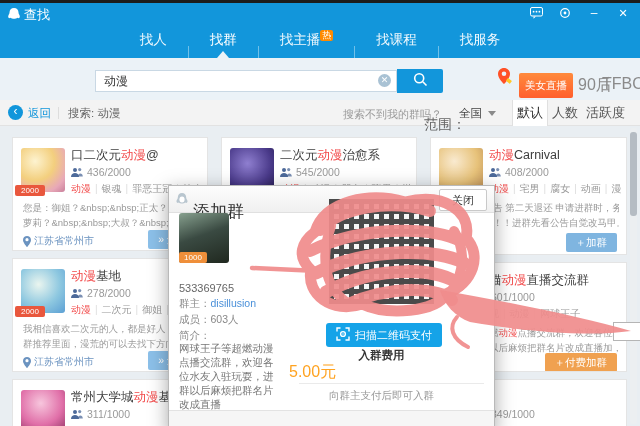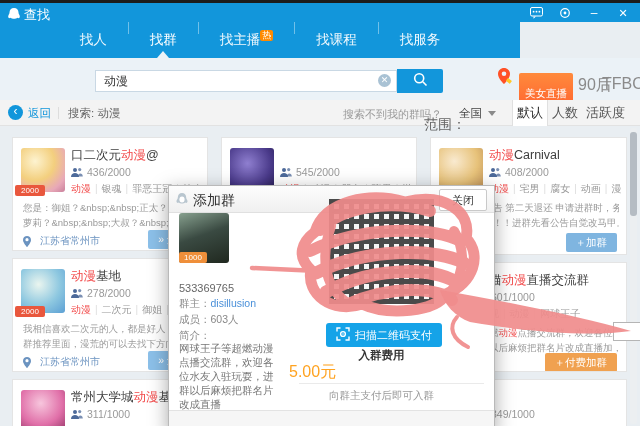--- a/index.html
+++ b/index.html
@@ -8,37 +8,37 @@
   .abs{position:absolute}
   
   #topstrip{left:0;top:0;width:640px;height:3px;background:#1c1c1c}
   #titlebar{left:0;top:3px;width:640px;height:19px;background:#1296db}
   #titlebar .t-title{position:absolute;left:24px;top:3px;font-size:13px;color:#fff}
   #titlebar .t-icon{position:absolute;left:8px;top:3px}
   .winctl{position:absolute;top:4px;display:flex;align-items:center;gap:15px;right:10px;color:#fff}
   .winctl .wc{width:14px;height:12px;display:flex;align-items:center;justify-content:center;cursor:pointer}
   .wc-min{font-size:12px;line-height:6px}
   .wc-close{font-size:11px}
-  #navbar{left:0;top:22px;width:520px;height:36px;background:#1296db;display:flex;align-items:flex-start;justify-content:center}
+  #navbar{left:0;top:22px;width:640px;height:36px;background:#1296db;display:flex;align-items:flex-end;justify-content:center}
   .nav-tab{position:relative;padding:0 21px;font-size:13.5px;color:#f2f9fd;height:36px;line-height:36px;cursor:pointer;white-space:nowrap}
   .nav-tab.active{font-weight:normal;color:#fff}
   .nav-tab.active .caret{position:absolute;left:50%;margin-left:-6px;bottom:0;width:0;height:0;
       border-left:6px solid transparent;border-right:6px solid transparent;border-bottom:7px solid #ebf2f7}
   .nav-sep{width:1px;height:12px;background:rgba(255,255,255,.4)}
   .hot-badge{display:inline-block;background:#ff8a00;color:#fff;font-size:9px;line-height:11px;padding:0 2px;
       border-radius:2px;vertical-align:6px;font-weight:normal}
   
   #searchbar{left:0;top:58px;width:640px;height:42px;background:#ebf2f7}
   .input-box{left:95px;top:12px;width:302px;height:22px;background:#fff;border:1px solid #c9d8e4;box-sizing:border-box}
   .input-box input{border:0;outline:0;width:100%;height:100%;font-size:12px;color:#333;padding:0 24px 0 8px;box-sizing:border-box;background:transparent;font-family:inherit}
   .clear-btn{left:378px;top:16px;width:13px;height:13px;border-radius:50%;background:#a9c2d4;color:#fff;
       font-size:9px;line-height:13px;text-align:center;cursor:pointer}
   .search-btn{left:397px;top:11px;width:46px;height:24px;background:#1296db;display:flex;align-items:center;justify-content:center;cursor:pointer;border-radius:0 2px 2px 0}
   .map-pin{left:497px;top:10px;cursor:pointer}
-  .live-badge{left:519px;top:15px;height:17px;line-height:17px;padding:12px 6px;background:linear-gradient(180deg,#ff8a3c,#ff5f2e);
+  .live-badge{left:519px;top:15px;height:17px;line-height:17px;padding:4px 6px;background:linear-gradient(180deg,#ff8a3c,#ff5f2e);
       color:#fff;font-size:10.5px;border-radius:2px;cursor:pointer}
   .hot-link{top:17px;font-size:16px;color:#8a8a8a;cursor:pointer}
   
   #filterbar{left:0;top:100px;width:640px;height:26px;background:#f3f3f3;border-bottom:1px solid #e2e2e2;box-sizing:border-box}
   .back-circle{left:8px;top:5px;width:15px;height:15px;border-radius:50%;background:#1296db;color:#fff;
       font-size:12px;line-height:13px;text-align:center;cursor:pointer}
   .back-label{left:28px;top:6px;font-size:11.5px;color:#1296db;cursor:pointer}
   .f-sep{left:58px;top:7px;width:1px;height:12px;background:#ddd}
   .f-query{left:68px;top:6px;font-size:11.5px;color:#666}
   .f-help{left:343px;top:7px;font-size:11px;color:#999;cursor:pointer}
@@ -60,40 +60,40 @@
   .c-tags{position:absolute;left:58px;top:44px;right:4px;font-size:10px;color:#999;white-space:nowrap;overflow:hidden}
   .c-tags .sep{color:#ddd;margin:0 4px}
   .c-tags .tag-hl{color:#f24a4a}
   .no-first-hl .tag-hl{color:#999}
   .c-desc{position:absolute;left:10px;top:62px;width:178px;height:30px;overflow:hidden;
       font-size:9.5px;line-height:15px;color:#9a9a9a}
   .c-desc div{white-space:nowrap;overflow:hidden}
   .pl52 .c-desc div{padding-left:52px}
   .pl10 .c-desc div{padding-left:10px}
   .c-foot{position:absolute;left:10px;right:9px;top:92px;height:20px}
-  .loc{position:absolute;left:0;top:4px;font-size:10px;color:#6b93c0;display:flex;align-items:center;gap:9px}
+  .loc{position:absolute;left:0;top:4px;font-size:10px;color:#6b93c0;display:flex;align-items:center;gap:3px}
   .c-btn{position:absolute;right:0;top:0;height:19px;line-height:19px;padding:0 10px;font-size:10.5px;
       color:#fff;background:#8cc0e9;border-radius:2px;cursor:pointer;border:0;font-family:inherit}
   .btn-join{background:#7fb5e0}
   .btn-paid{background:#f0a150}
   
   .av1{background:radial-gradient(circle at 32% 30%,#fdf3d0,#f3cf7e 45%,#e8a8b8 78%,#c87f9a)}
   .av2{background:radial-gradient(circle at 40% 35%,#eaf5ef,#8ec8e0 55%,#5b9fd4)}
   .av3{background:radial-gradient(circle at 45% 30%,#f7c6dd,#e06fa8 55%,#8c3060)}
   .av4{background:radial-gradient(circle at 40% 35%,#8f7fd0,#4a3a8a 60%,#241c4e)}
   .av5{background:radial-gradient(circle at 35% 30%,#f9ead0,#e7c27a 55%,#b98a52)}
   .avm{background:linear-gradient(160deg,#87a08e 0%,#3a4a42 45%,#20281f 100%)}
   
   .scrollbar{left:630px;top:128px;width:7px;height:296px;background:#eceff1;border-radius:3px}
   .scroll-thumb{position:absolute;left:0;top:4px;width:7px;height:84px;background:#b5bcc3;border-radius:3px;cursor:grab}
   
   #modal{left:168px;top:185px;width:325px;height:245px;background:#fff;border:1px solid #b9b9b9;
       box-shadow:0 5px 18px rgba(0,0,0,.35);z-index:10}
   .m-titlebar{position:absolute;left:0;top:0;right:0;height:26px;background:linear-gradient(#fdfdfd,#f0f0f0);border-bottom:1px solid #e0e0e0}
-  .m-title{position:absolute;left:24px;top:6px;font-size:14px;color:#333}
+  .m-title{position:absolute;left:24px;top:14px;font-size:17px;color:#333}
   .m-icon{position:absolute;left:7px;top:6px}
   .m-min{position:absolute;right:32px;top:2px;color:#9a9a9a;font-size:13px;cursor:pointer}
   .m-close{position:absolute;right:11px;top:6px;color:#9a9a9a;font-size:11px;cursor:pointer}
   .m-avatar{position:absolute;left:10px;top:27px;width:50px;height:50px;border-radius:3px}
   .m-avbadge{position:absolute;left:10px;top:66px;min-width:24px;height:11px;line-height:11px;text-align:center;
       background:#ef8f3a;color:#fff;font-size:8px;border-radius:2px;padding:0 2px}
   .m-name{position:absolute;left:10px;top:80px;width:120px;font-size:11.5px;font-weight:bold;color:#333;white-space:nowrap;overflow:hidden}
   .m-number{position:absolute;left:10px;top:96px;font-size:11px;color:#666}
   .m-row{position:absolute;left:10px;font-size:10.5px;color:#888}
   .m-owner-val{color:#4a90d9;cursor:pointer}
@@ -268,20 +268,21 @@
         <path d="M6.8 9.5c.3-2.3 1.4-3 2.4-3 1.5 0 2.6 1 2.6 3z" opacity=".75"></path>
       </svg>
     <span>311/1000</span>
   </div>
   <div class="c-tags"><span class="tag tag-hl">动漫</span></div>
 </div>
 
 <div class="card" style="left:221px;top:137px;width:196px;height:114px">
   <div class="avatar av4"></div>
   <span class="cap-badge">2000</span>
+  <div class="c-title"><span>二次元</span><span class="hl">动漫</span><span>治愈系</span></div>
   <div class="c-members">
     <svg width="12" height="10" viewBox="0 0 12 10" fill="#4d6a9a">
         <circle cx="4" cy="3" r="2"></circle>
         <path d="M0 10c0-3 2-4 4-4s4 1 4 4z"></path>
         <circle cx="8.7" cy="2.6" r="1.6" opacity=".75"></circle>
         <path d="M6.8 9.5c.3-2.3 1.4-3 2.4-3 1.5 0 2.6 1 2.6 3z" opacity=".75"></path>
       </svg>
     <span>545/2000</span>
   </div>
   <div class="c-tags"><span class="tag tag-hl">动漫</span><span class="sep">|</span><span class="tag">动漫</span><span class="sep">|</span><span class="tag">朋友</span><span class="sep">|</span><span class="tag">聊天</span><span class="sep">|</span><span class="tag">游戏</span></div>

